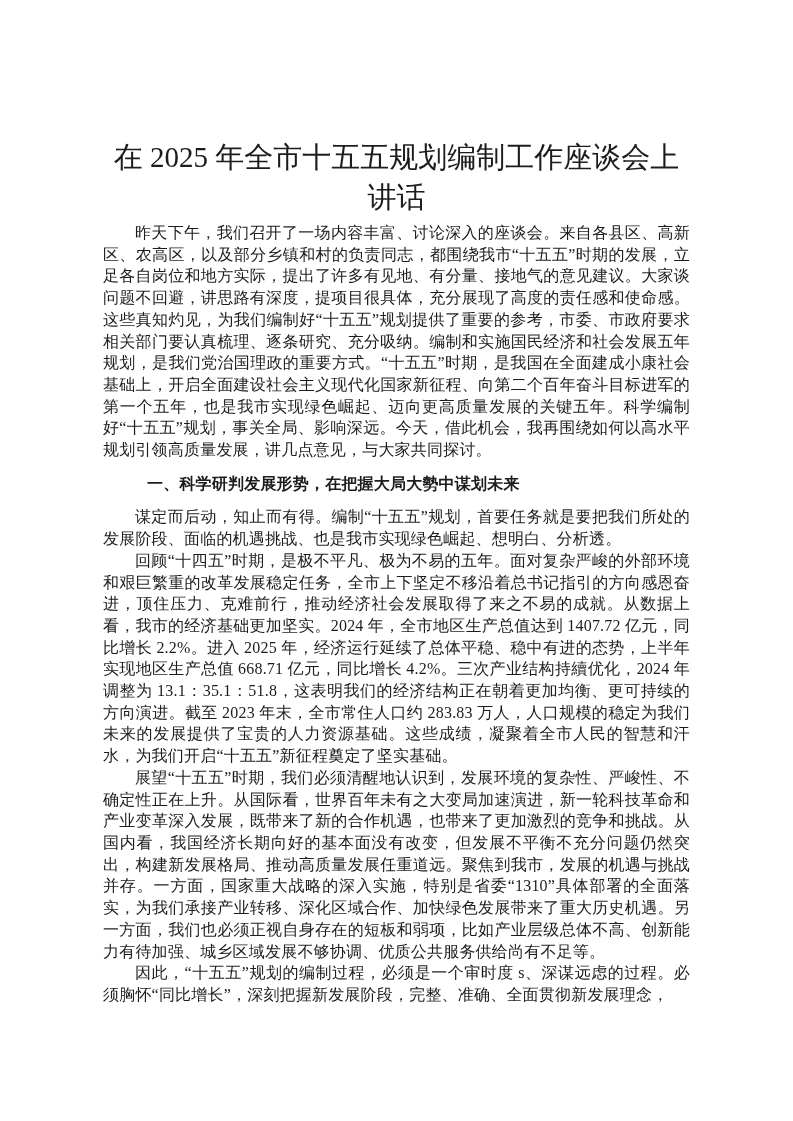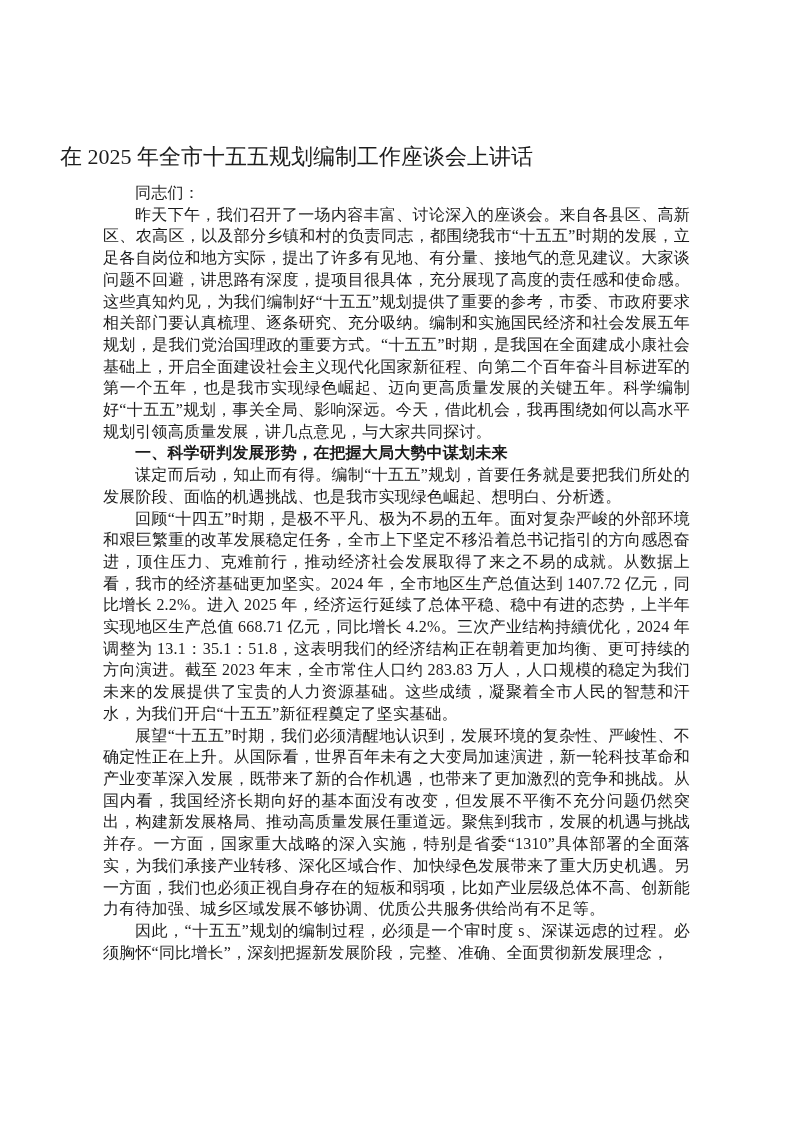--- a/index.html
+++ b/index.html
@@ -12,56 +12,55 @@
     width: 793px;
     height: 1121px;
     margin: 0 auto;
     background: #ffffff;
     overflow: hidden;
     color: #1c1c1c;
     font-family: "Liberation Serif", "DejaVu Serif", serif;
   }
   .doc-title {
     margin: 137px 0 5px 0;
-    padding: 0 60px;
-    font-size: 22px;
+    padding: 0 100px;
+    font-size: 29px;
     line-height: 40px;
     font-weight: normal;
-    text-align: left;
+    text-align: center;
     color: #1c1c1c;
     font-family: "Liberation Serif", "DejaVu Serif", serif;
   }
   .doc-body {
     padding: 0 103px;
   }
   .doc-body p {
     margin: 0;
     text-indent: 2em;
     font-size: 16px;
     line-height: 21.7px;
     text-align: justify;
     letter-spacing: 0.2px;
   }
   .doc-body .section-heading {
-    margin: 0;
+    margin: 12px;
     text-indent: 2em;
     font-size: 16px;
     line-height: 21.7px;
     font-weight: 700;
     font-family: "Liberation Sans", "DejaVu Sans", sans-serif;
     text-align: justify;
   }
 </style>
 </head>
 <body>
 
 <div class="page">
   <h1 class="doc-title">在 2025 年全市十五五规划编制工作座谈会上讲话</h1>
   <div class="doc-body">
-    <p>同志们：</p>
     <p>昨天下午，我们召开了一场内容丰富、讨论深入的座谈会。来自各县区、高新区、农高区，以及部分乡镇和村的负责同志，都围绕我市“十五五”时期的发展，立足各自岗位和地方实际，提出了许多有见地、有分量、接地气的意见建议。大家谈问题不回避，讲思路有深度，提项目很具体，充分展现了高度的责任感和使命感。这些真知灼见，为我们编制好“十五五”规划提供了重要的参考，市委、市政府要求相关部门要认真梳理、逐条研究、充分吸纳。编制和实施国民经济和社会发展五年规划，是我们党治国理政的重要方式。“十五五”时期，是我国在全面建成小康社会基础上，开启全面建设社会主义现代化国家新征程、向第二个百年奋斗目标进军的第一个五年，也是我市实现绿色崛起、迈向更高质量发展的关键五年。科学编制好“十五五”规划，事关全局、影响深远。今天，借此机会，我再围绕如何以高水平规划引领高质量发展，讲几点意见，与大家共同探讨。</p>
     <p class="section-heading">一、科学研判发展形势，在把握大局大勢中谋划未来</p>
     <p>谋定而后动，知止而有得。编制“十五五”规划，首要任务就是要把我们所处的发展阶段、面临的机遇挑战、也是我市实现绿色崛起、想明白、分析透。</p>
     <p>回顾“十四五”时期，是极不平凡、极为不易的五年。面对复杂严峻的外部环境和艰巨繁重的改革发展稳定任务，全市上下坚定不移沿着总书记指引的方向感恩奋进，顶住压力、克难前行，推动经济社会发展取得了来之不易的成就。从数据上看，我市的经济基础更加坚实。2024 年，全市地区生产总值达到 1407.72 亿元，同比增长 2.2%。进入 2025 年，经济运行延续了总体平稳、稳中有进的态势，上半年实现地区生产总值 668.71 亿元，同比增长 4.2%。三次产业结构持續优化，2024 年调整为 13.1：35.1：51.8，这表明我们的经济结构正在朝着更加均衡、更可持续的方向演进。截至 2023 年末，全市常住人口约 283.83 万人，人口规模的稳定为我们未来的发展提供了宝贵的人力资源基础。这些成绩，凝聚着全市人民的智慧和汗水，为我们开启“十五五”新征程奠定了坚实基础。</p>
     <p>展望“十五五”时期，我们必须清醒地认识到，发展环境的复杂性、严峻性、不确定性正在上升。从国际看，世界百年未有之大变局加速演进，新一轮科技革命和产业变革深入发展，既带来了新的合作机遇，也带来了更加激烈的竞争和挑战。从国内看，我国经济长期向好的基本面没有改变，但发展不平衡不充分问题仍然突出，构建新发展格局、推动高质量发展任重道远。聚焦到我市，发展的机遇与挑战并存。一方面，国家重大战略的深入实施，特别是省委“1310”具体部署的全面落实，为我们承接产业转移、深化区域合作、加快绿色发展带来了重大历史机遇。另一方面，我们也必须正视自身存在的短板和弱项，比如产业层级总体不高、创新能力有待加强、城乡区域发展不够协调、优质公共服务供给尚有不足等。</p>
     <p>因此，“十五五”规划的编制过程，必须是一个审时度 s、深谋远虑的过程。必须胸怀“同比增长”，深刻把握新发展阶段，完整、准确、全面贯彻新发展理念，</p>
   </div>
 </div>
 
 </body></html>

